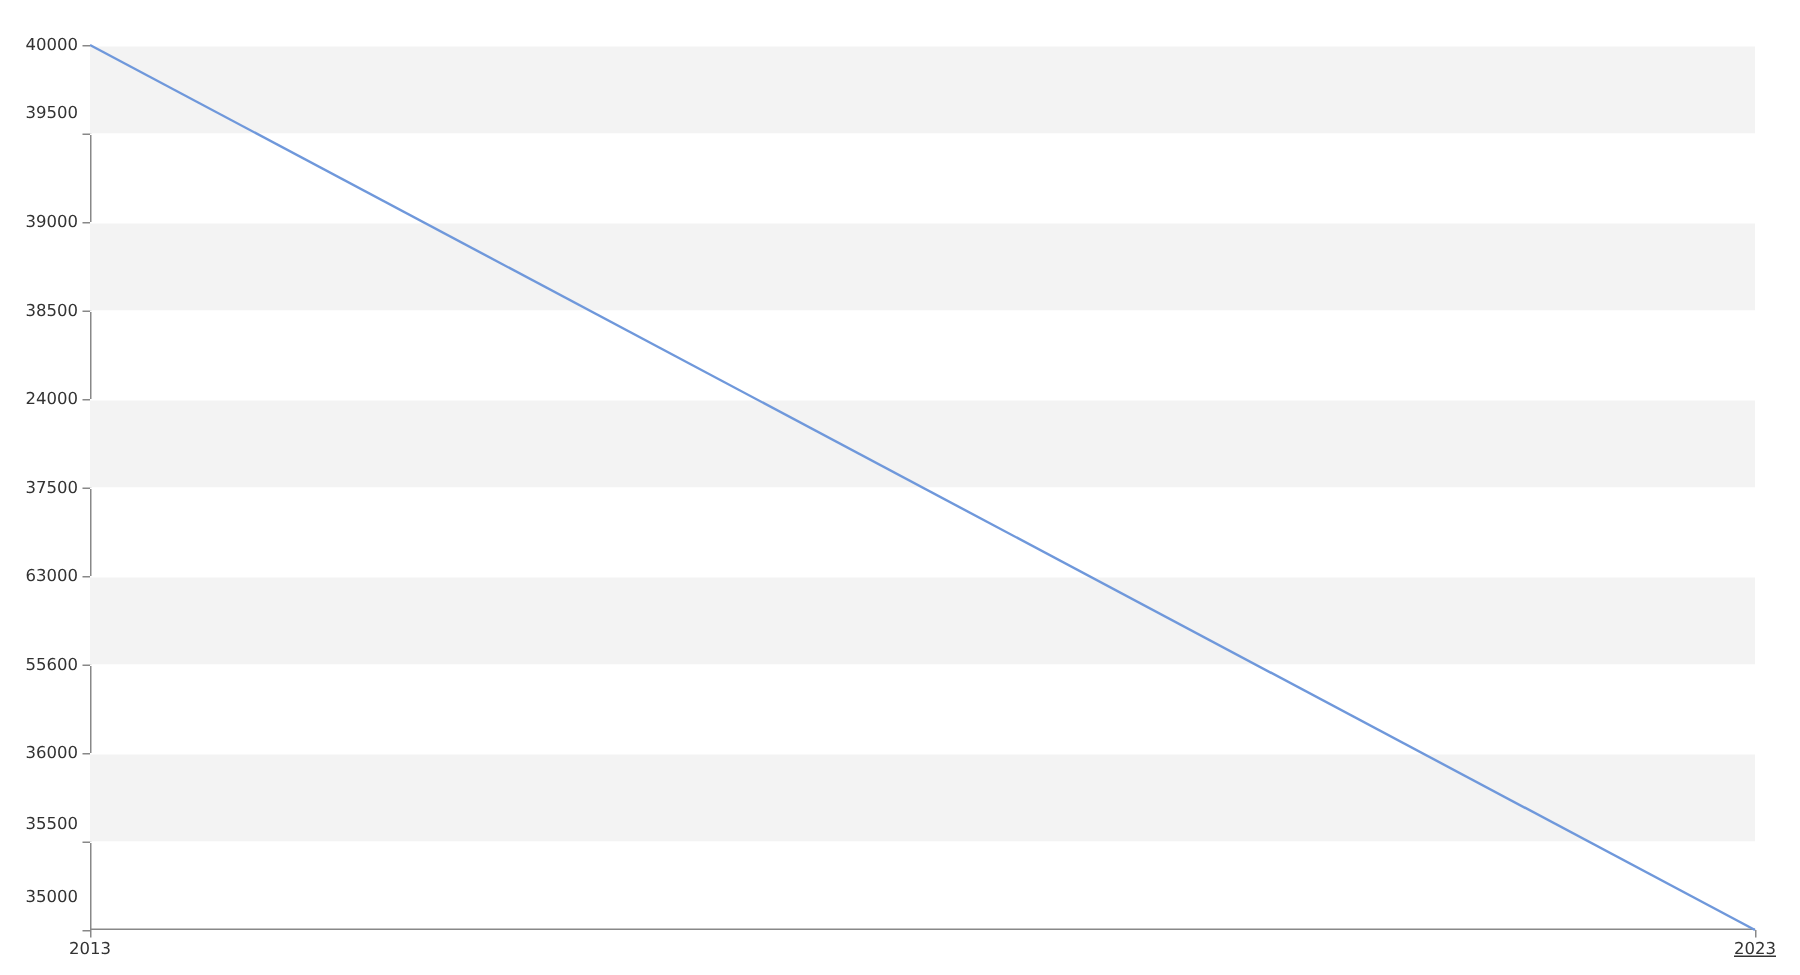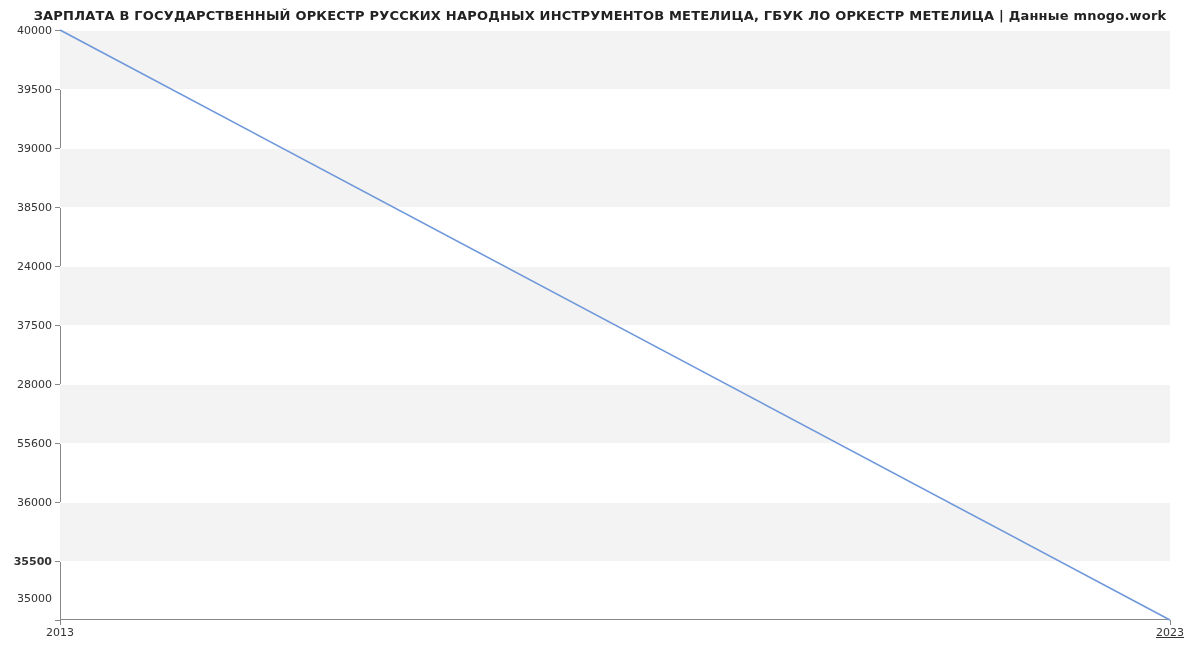--- a/index.html
+++ b/index.html
@@ -108,21 +108,20 @@
   }
   .series-line {
     fill: none;
     stroke-width: 1.6;
   }
 </style>
 </head>
 <body>
 
 <div class="chart-wrap">
-  <div class="title">ЗАРПЛАТА В ГОСУДАРСТВЕННЫЙ ОРКЕСТР РУССКИХ НАРОДНЫХ ИНСТРУМЕНТОВ МЕТЕЛИЦА, ГБУК ЛО ОРКЕСТР МЕТЕЛИЦА | Данные mnogo.work</div>
 
   <div class="plot">
     <div class="plot-inner" id="plot-inner">
       <div class="axis-line-left"></div>
       <div class="axis-line-bottom"></div>
       <div class="band" style="top: 472px; height: 59px;"></div>
         <div class="band" style="top: 354px; height: 59px;"></div>
         <div class="band" style="top: 236px; height: 59px;"></div>
         <div class="band" style="top: 118px; height: 59px;"></div>
         <div class="band" style="top: 0px; height: 59px;"></div>
@@ -136,37 +135,37 @@
         <div class="gridline" style="top: 177px;"></div>
         <div class="gridline" style="top: 118px;"></div>
         <div class="gridline" style="top: 59px;"></div>
         <div class="gridline" style="top: 0px;"></div>
         <svg class="line-layer" id="line-layer" viewBox="0 0 1110 590" preserveAspectRatio="none">
           <polyline points="0,0 1110,590" class="series-line" stroke="#6f98db"></polyline>
         </svg>
     <div class="ytick-mark" style="top: 590px;"></div>
         <div class="ytick-label" style="top: 568px;">35000</div>
         <div class="ytick-mark" style="top: 531px;"></div>
-        <div class="ytick-label" style="top: 531px; font-weight: bold;">35500</div>
+        <div class="ytick-label" style="top: 519px;">35500</div>
         <div class="ytick-mark" style="top: 472px;"></div>
         <div class="ytick-label" style="top: 472px;">36000</div>
         <div class="ytick-mark" style="top: 413px;"></div>
         <div class="ytick-label" style="top: 413px;">55600</div>
         <div class="ytick-mark" style="top: 354px;"></div>
-        <div class="ytick-label" style="top: 354px;">28000</div>
+        <div class="ytick-label" style="top: 354px;">63000</div>
         <div class="ytick-mark" style="top: 295px;"></div>
         <div class="ytick-label" style="top: 295px;">37500</div>
         <div class="ytick-mark" style="top: 236px;"></div>
         <div class="ytick-label" style="top: 236px;">24000</div>
         <div class="ytick-mark" style="top: 177px;"></div>
         <div class="ytick-label" style="top: 177px;">38500</div>
         <div class="ytick-mark" style="top: 118px;"></div>
         <div class="ytick-label" style="top: 118px;">39000</div>
         <div class="ytick-mark" style="top: 59px;"></div>
-        <div class="ytick-label" style="top: 59px;">39500</div>
+        <div class="ytick-label" style="top: 45px;">39500</div>
         <div class="ytick-mark" style="top: 0px;"></div>
         <div class="ytick-label" style="top: 0px;">40000</div>
         <div class="xtick-mark" style="left: 0px;"></div>
         <div class="xtick-label" style="left: 0px;">2013</div>
         <div class="xtick-mark" style="left: 1110px;"></div>
         <div class="xtick-label" style="left: 1110px; text-decoration: underline;">2023</div>
       </div>
   </div>
 </div>
 

